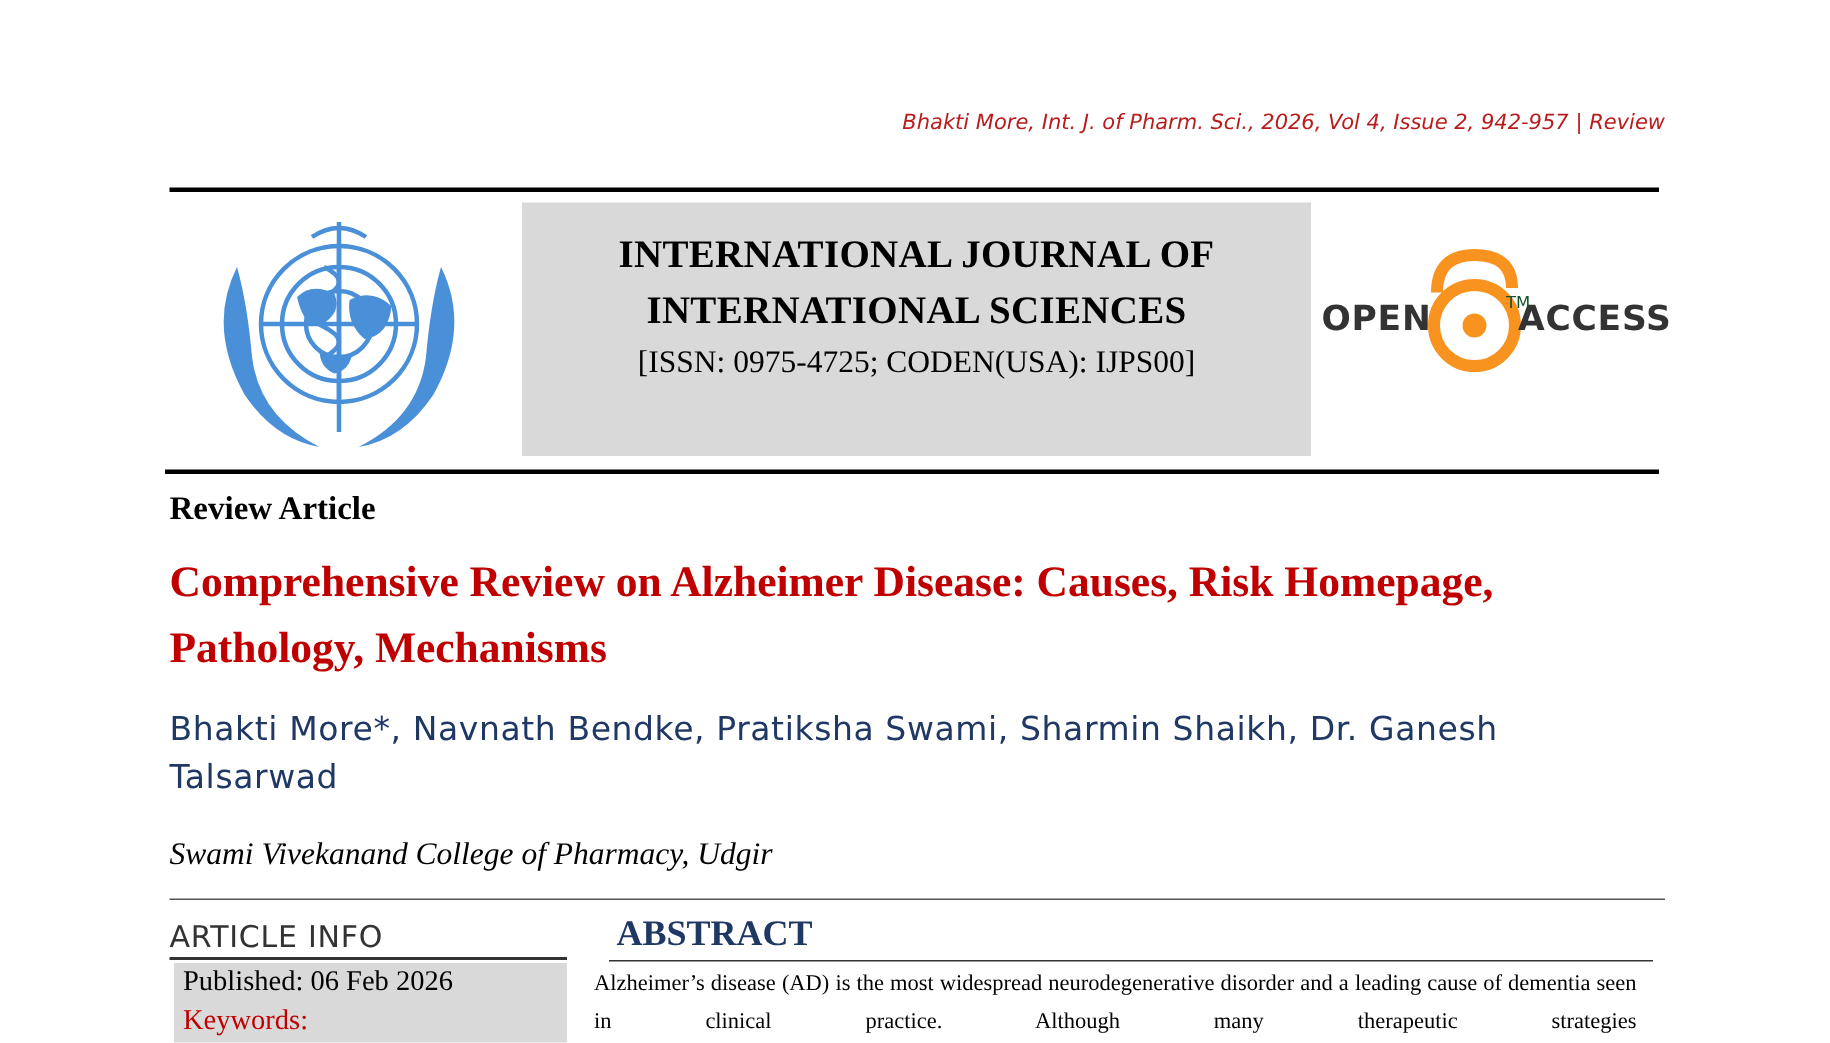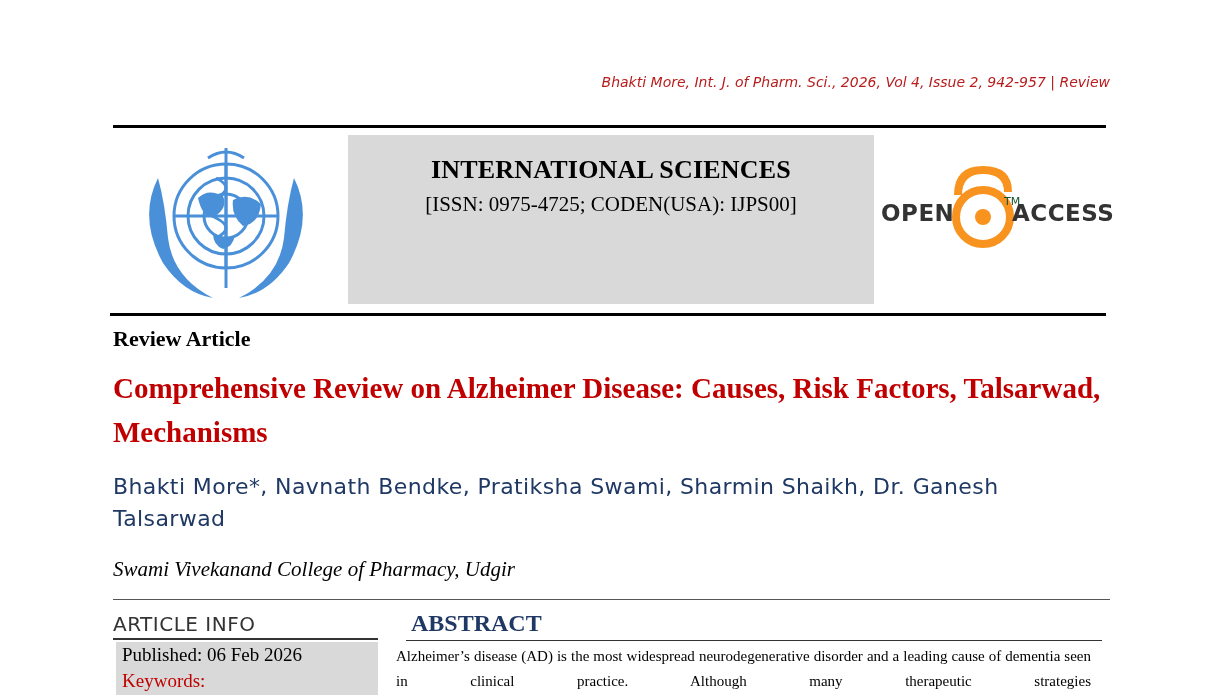--- a/index.html
+++ b/index.html
@@ -54,40 +54,41 @@
   </g>
   <g stroke="#4a90d9" stroke-width="3" fill="none">
     <line x1="98" y1="10" x2="98" y2="150"></line>
     <path d="M88 40 q20 10 0 20 q-20 10 0 20 q20 10 0 20"></path>
     <path d="M80 20 q18 -12 36 0"></path>
   </g>
 </svg>
 
 <div class="abs masthead">
   <div class="mast-title">
+    <div>INTERNATIONAL JOURNAL OF</div>
     <div>INTERNATIONAL SCIENCES</div>
   </div>
   <div class="mast-line">[ISSN: 0975-4725; CODEN(USA): IJPS00]</div>
 </div>
 
 <svg class="abs oa" viewBox="0 0 230 85">
   <g fill="none" stroke="#f7931e" stroke-width="8">
     <path d="M78 30 q0 -25 25 -25 q25 0 25 22"></path>
     <circle cx="103" cy="52" r="27"></circle>
   </g>
   <circle cx="103" cy="52" r="8" fill="#f7931e"></circle>
 </svg>
 <div class="abs oa-open">OPEN</div>
 <div class="abs oa-access">ACCESS</div>
 <div class="abs oa-tm">TM</div>
 
 <div class="abs rule-bottom"></div>
 
 <div class="abs article-type">Review Article</div>
-<div class="abs title">Comprehensive Review on Alzheimer Disease: Causes, Risk Factors, Talsarwad, Mechanisms</div>
+<div class="abs title">Comprehensive Review on Alzheimer Disease: Causes, Risk Homepage, Pathology, Mechanisms</div>
 <div class="abs authors">Bhakti More*, Navnath Bendke, Pratiksha Swami, Sharmin Shaikh, Dr. Ganesh Talsarwad</div>
 <div class="abs affil">Swami Vivekanand College of Pharmacy, Udgir</div>
 <div class="abs rule-affil"></div>
 
 <div class="abs info-head">ARTICLE INFO</div>
 <div class="abs info-rule"></div>
 <div class="abs info-box"></div>
 <div class="abs pub">Published:  06 Feb 2026</div>
 <div class="abs kw">Keywords:</div>
 

